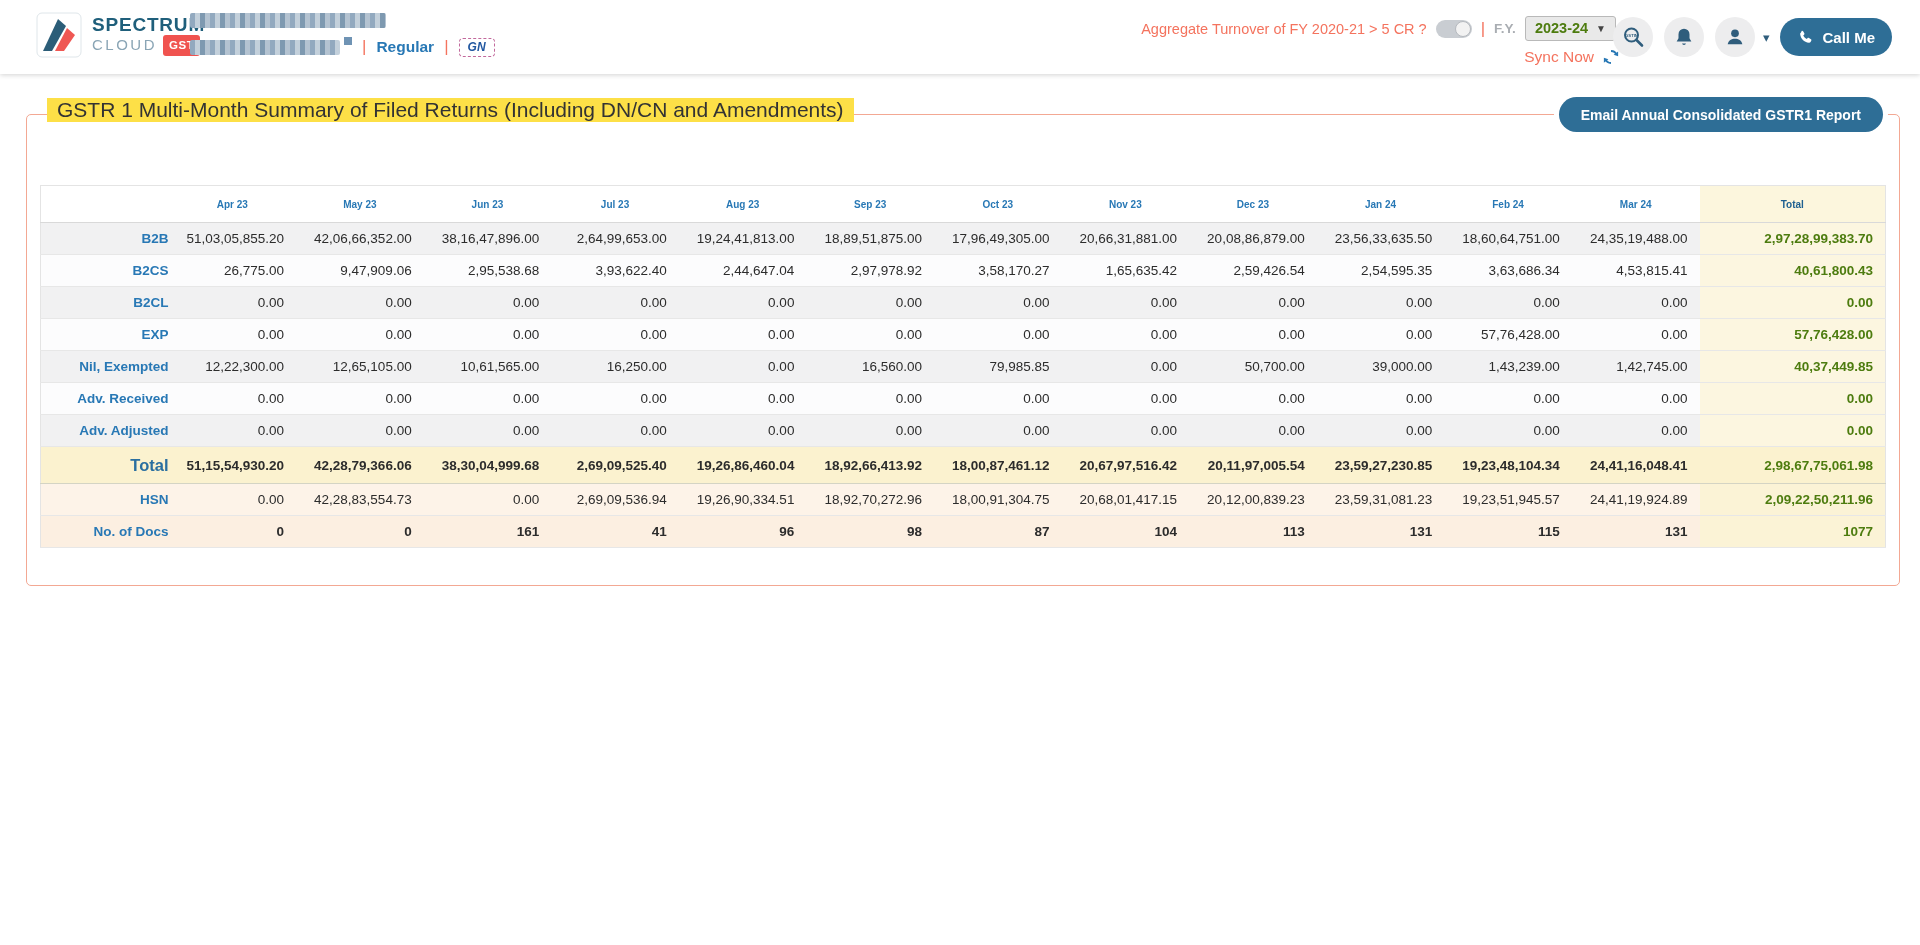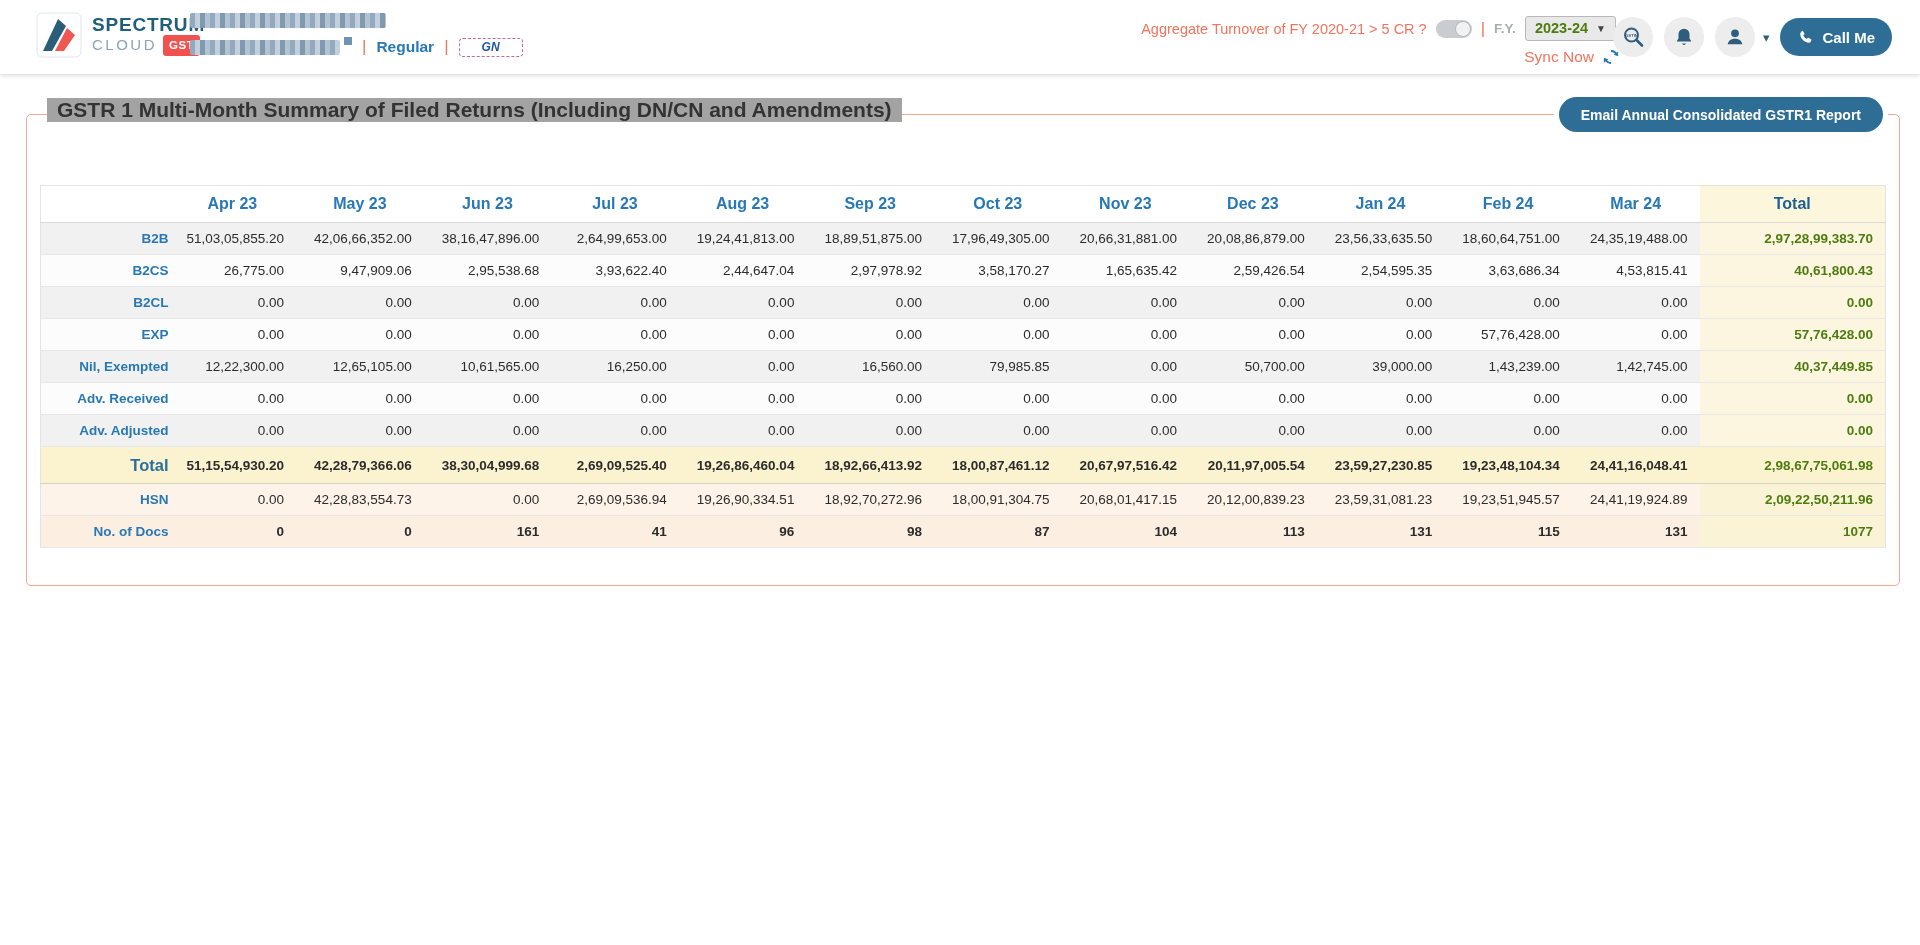--- a/index.html
+++ b/index.html
@@ -29,21 +29,21 @@
       repeating-linear-gradient(90deg,#92a9bf 0 5px,#c3d0db 5px 10px,#7e99b0 10px 15px,#b4c3d1 15px 20px),
       repeating-linear-gradient(0deg, rgba(255,255,255,.45) 0 3px, rgba(40,60,90,.18) 3px 6px);
     filter:blur(.6px);
   }
   .name-redacted { width:196px; }
   .gstin-redacted { width:150px; display:inline-block; vertical-align:middle; }
   .company-row2 { margin-top:9px; display:flex; align-items:center; gap:10px; }
   .sup-badge { width:8px; height:8px; background:#6f93b4; display:inline-block; margin:-12px 0 0 -6px; }
   .pipe { color:#f4735e; font-size:17px; font-weight:400; }
   .reg-type { color:#2878b5; font-weight:700; font-size:15.5px;text-align:right; }
-  .gstn-logo { border:1px dashed #c2699c; border-radius:4px; color:#2157a0; font-weight:700; font-style:italic; font-size:12px; padding:1px 22px 2px; letter-spacing:0;text-align:center; }
+  .gstn-logo { border:1px dashed #c2699c; border-radius:4px; color:#2157a0; font-weight:700; font-style:italic; font-size:12px; padding:1px 8px 2px; letter-spacing:0;text-align:center; }
 
   .fy-row { position:absolute; top:16px; right:304px; display:flex; align-items:center; gap:9px; white-space:nowrap; }
   .agg-question { color:#f4735e; font-size:14.5px; }
   .toggle { width:36px; height:18px; background:#c9cdd2; border-radius:9px; position:relative; display:inline-block; cursor:pointer; }
   .toggle .knob { position:absolute; right:1px; top:1px; width:16px; height:16px; border-radius:50%; background:#f2f2f2; border:1px solid #b5b9be; }
   .fy-label { color:#a9adb2; font-size:13.5px; font-weight:700; }
   .fy-select { background:#e9e9e9; border:1px solid #b9b9b9; border-radius:3px; padding:3px 9px 4px; display:flex; align-items:center; gap:8px; cursor:pointer; }
   .fy-select .val { font-weight:700; font-size:14.5px; color:#4d7c0f; }
   .fy-select .caret { font-size:10px; color:#444; }
   .sync-row { position:absolute; top:48px; right:300px; display:flex; align-items:center; gap:8px; }
@@ -53,37 +53,37 @@
   .circle-btn { width:40px; height:40px; border-radius:50%; background:#ededee; display:flex; align-items:center; justify-content:center; cursor:pointer; border:none; padding:0; }
   .chev { color:#2f5d7c; font-size:13px; cursor:pointer; margin-left:-3px; }
   .callme-btn { height:38px; border:none; border-radius:19px; background:#2e6e96; color:#fff; font-weight:700; font-size:15px; font-family:inherit; display:flex; align-items:center; gap:8px; padding:0 17px; cursor:pointer; }
 
   
   .panel {
     position:relative; margin:40px 20px 0 26px; height:472px;
     border:1px solid #f3a893; border-radius:5px; background:#fff;
   }
   .panel-title {
-    position:absolute; top:-17px; left:20px; background:#a3a3a3; padding:0 10px;
-    font-size:21px; font-weight:700; color:#333;
+    position:absolute; top:-17px; left:20px; background:#fde047; padding:0 10px;
+    font-size:21px; font-weight:400; color:#333;
   }
   .email-btn {
     position:absolute; top:-18px; right:16px; height:35px; border:none; cursor:pointer;
     border-radius:18px; background:#2e6e96; color:#fff; font-weight:700; font-size:14px;
     font-family:inherit; padding:8px 22px; box-shadow:0 0 0 5px #fff;
   }
 
   
   table.summary {
     width:calc(100% - 26px); margin:70px 13px 0;
     border-collapse:collapse; table-layout:fixed; font-size:13.5px;
     border:1px solid #e4e4e4;
   }
   .summary th {
-    height:37px; background:#fff; color:#2878b5; font-weight:700; font-size:16px;
+    height:37px; background:#fff; color:#2878b5; font-weight:700; font-size:10px;
     text-align:center; border-bottom:1px solid #d9d9d9;
   }
   .summary th.label-col { width:128px; }
   .summary .total-col { width:186px; }
   .summary th.total-col { background:#fcf6dd; color:#1d5f90; }
   .summary td {
     height:32px; text-align:right; padding-right:12px; color:#2c2c2c;
     border-bottom:1px solid #e7e7e7; overflow:hidden; white-space:nowrap;
   }
   .summary td.row-label { text-align:right; padding:0 0 0 14px; color:#2878b5; font-weight:700; font-size:13.5px; }

